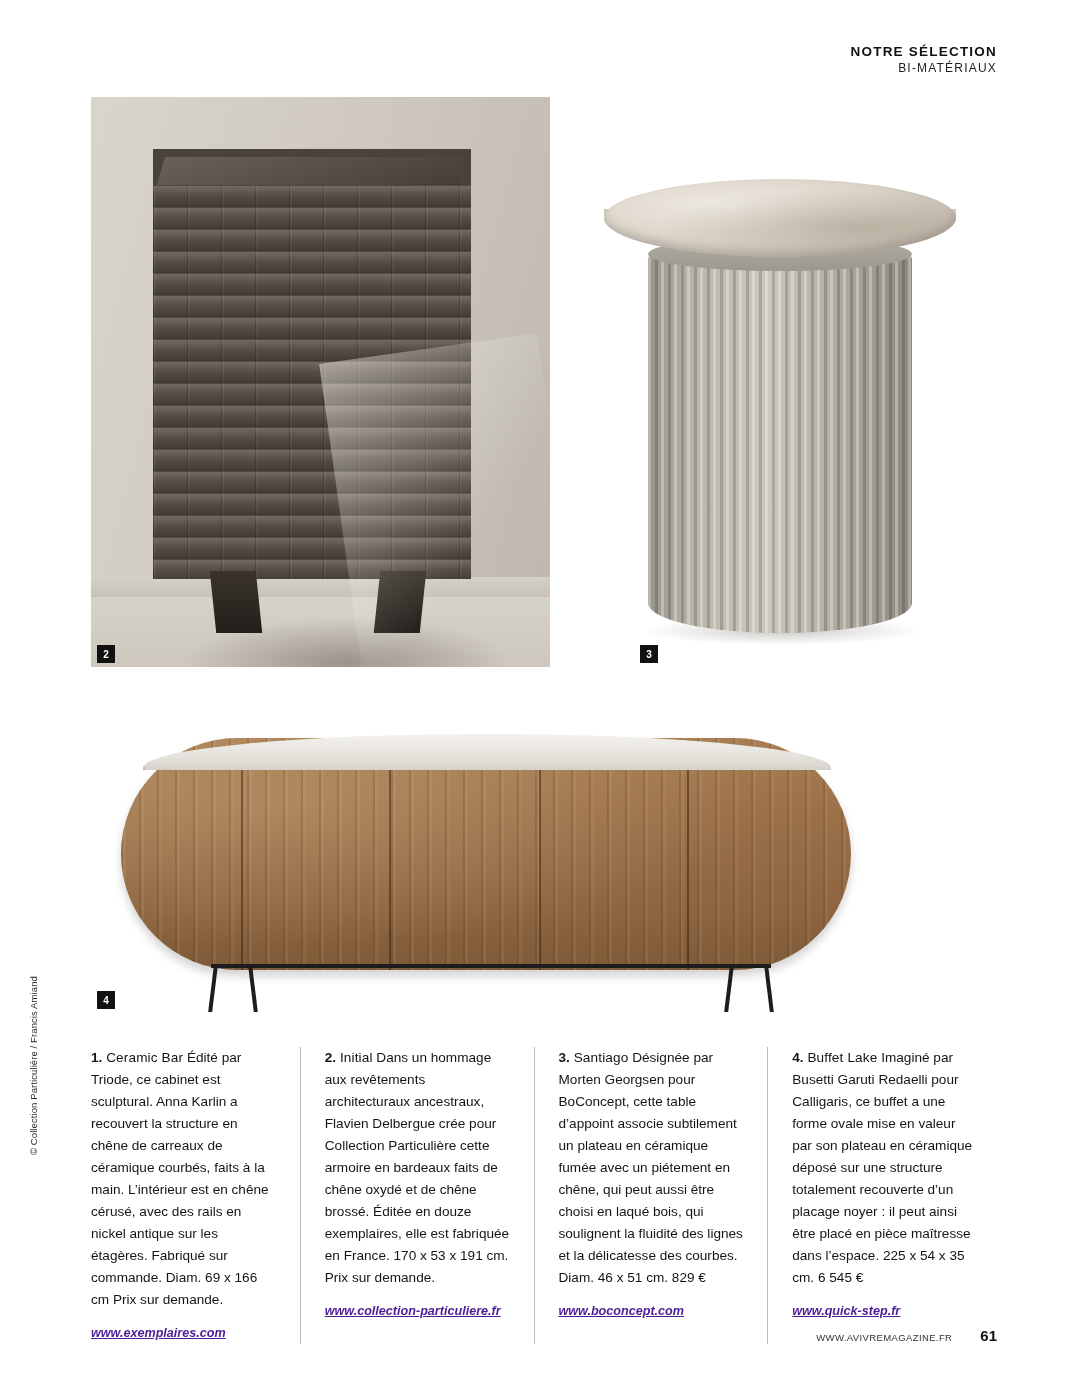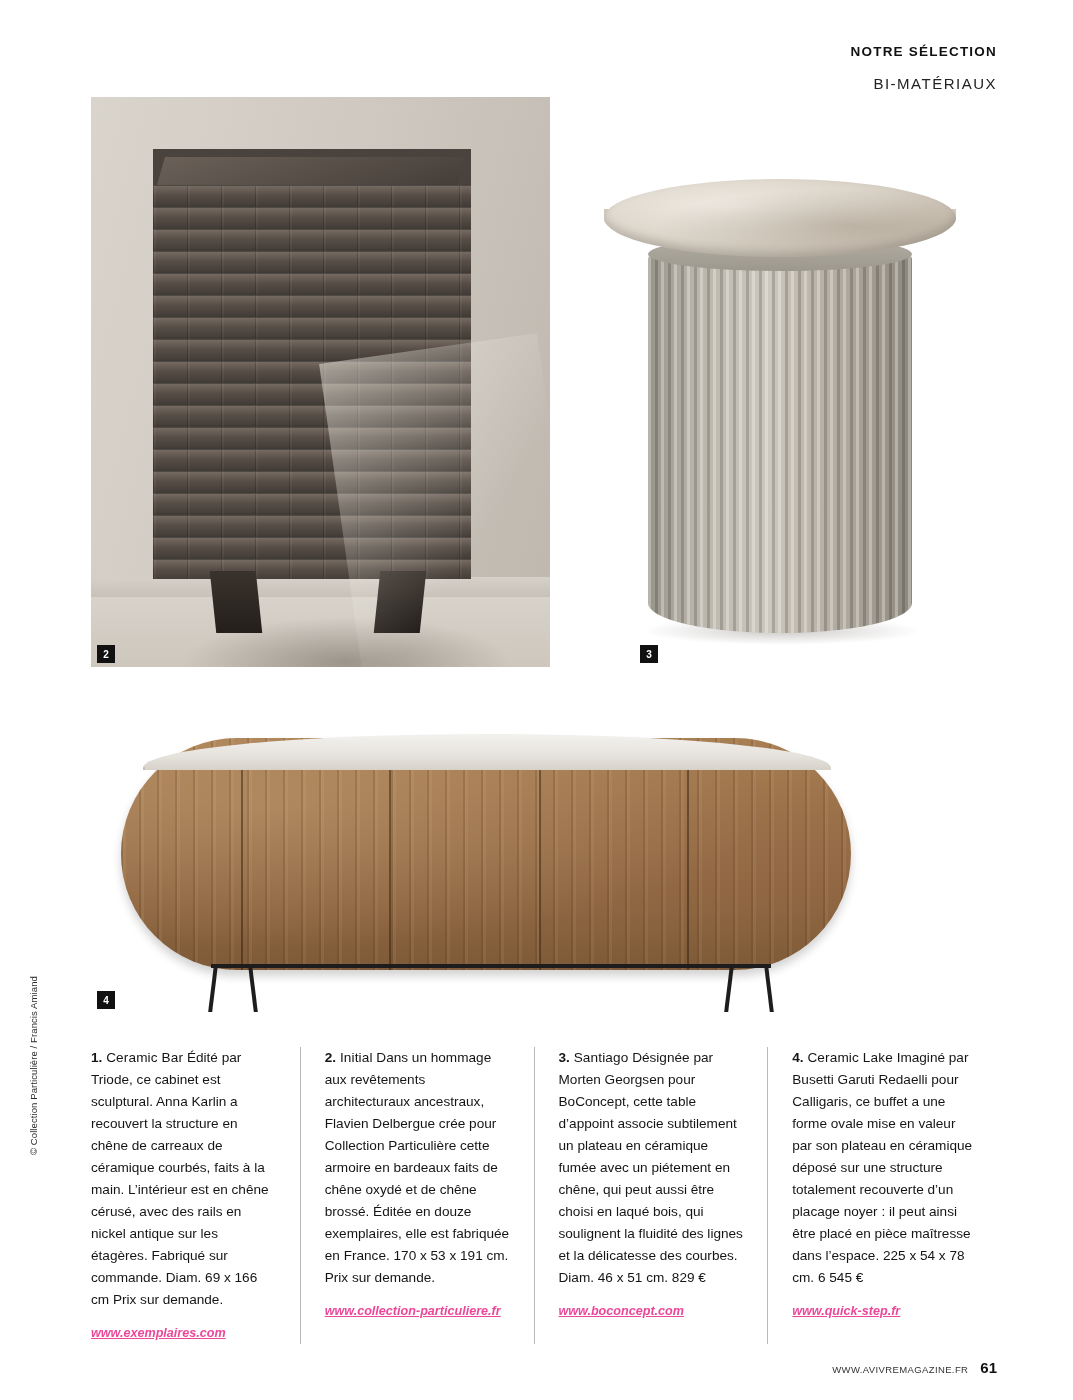--- a/index.html
+++ b/index.html
@@ -26,25 +26,25 @@
     line-height: 1.25;
   }
   .header .kicker {
     font-size: 13.5px;
     font-weight: 700;
     letter-spacing: 0.09em;
     color: #111;
     text-align: center;
   }
   .header .sub {
-    font-size: 15px;
+    font-size: 12px;
     font-weight: 400;
     letter-spacing: 0.1em;
     color: #222;
-    margin-top: 14px;
+    margin-top: 0;
   }
 
   
   .badge {
     position: absolute;
     width: 18px;
     height: 18px;
     background: #111;
     color: #fff;
     font-size: 10px;
@@ -356,31 +356,31 @@
     width: 203px;
   }
   .cap-col .num { font-weight: 700; }
   .cap-col .name { font-weight: 400; letter-spacing: .01em; }
   .cap-col .url {
     display: block;
     margin-top: 12px;
     font-weight: 700;
     font-style: italic;
     font-size: 12.6px;
-    color: #ec4899;
+    color: #4c1d95;
   }
 
   
   .footer {
     position: absolute;
     right: 76px;
-    bottom: 24px;
+    bottom: 56px;
     display: flex;
     align-items: baseline;
-    gap: 12px;
+    gap: 28px;
   }
   .footer .site {
     font-size: 9.5px;
     letter-spacing: .04em;
     color: #333;
   }
   .footer .pageno {
     font-size: 15px;
     font-weight: 700;
     color: #111;
@@ -477,21 +477,21 @@
     </div>
 
     <div class="cap-col">
       <span class="num">3.</span>
       <span class="name">Santiago</span><span> Désignée par Morten Georgsen pour BoConcept, cette table d’appoint associe subtilement un plateau en céramique fumée avec un piétement en chêne, qui peut aussi être choisi en laqué bois, qui soulignent la fluidité des lignes et la délicatesse des courbes. Diam. 46 x 51 cm. 829 €</span>
       <a class="url" href="#">www.boconcept.com</a>
     </div>
 
     <div class="cap-col">
       <span class="num">4.</span>
-      <span class="name">Ceramic Lake</span><span> Imaginé par Busetti Garuti Redaelli pour Calligaris, ce buffet a une forme ovale mise en valeur par son plateau en céramique déposé sur une structure totalement recouverte d’un placage noyer : il peut ainsi être placé en pièce maîtresse dans l’espace. 225 x 54 x 78 cm. 6 545 €</span>
+      <span class="name">Buffet Lake</span><span> Imaginé par Busetti Garuti Redaelli pour Calligaris, ce buffet a une forme ovale mise en valeur par son plateau en céramique déposé sur une structure totalement recouverte d’un placage noyer : il peut ainsi être placé en pièce maîtresse dans l’espace. 225 x 54 x 35 cm. 6 545 €</span>
       <a class="url" href="#">www.quick-step.fr</a>
     </div>
 
   </div>
 
   <div class="footer">
     <span class="site">WWW.AVIVREMAGAZINE.FR</span>
     <span class="pageno">61</span>
   </div>
 

